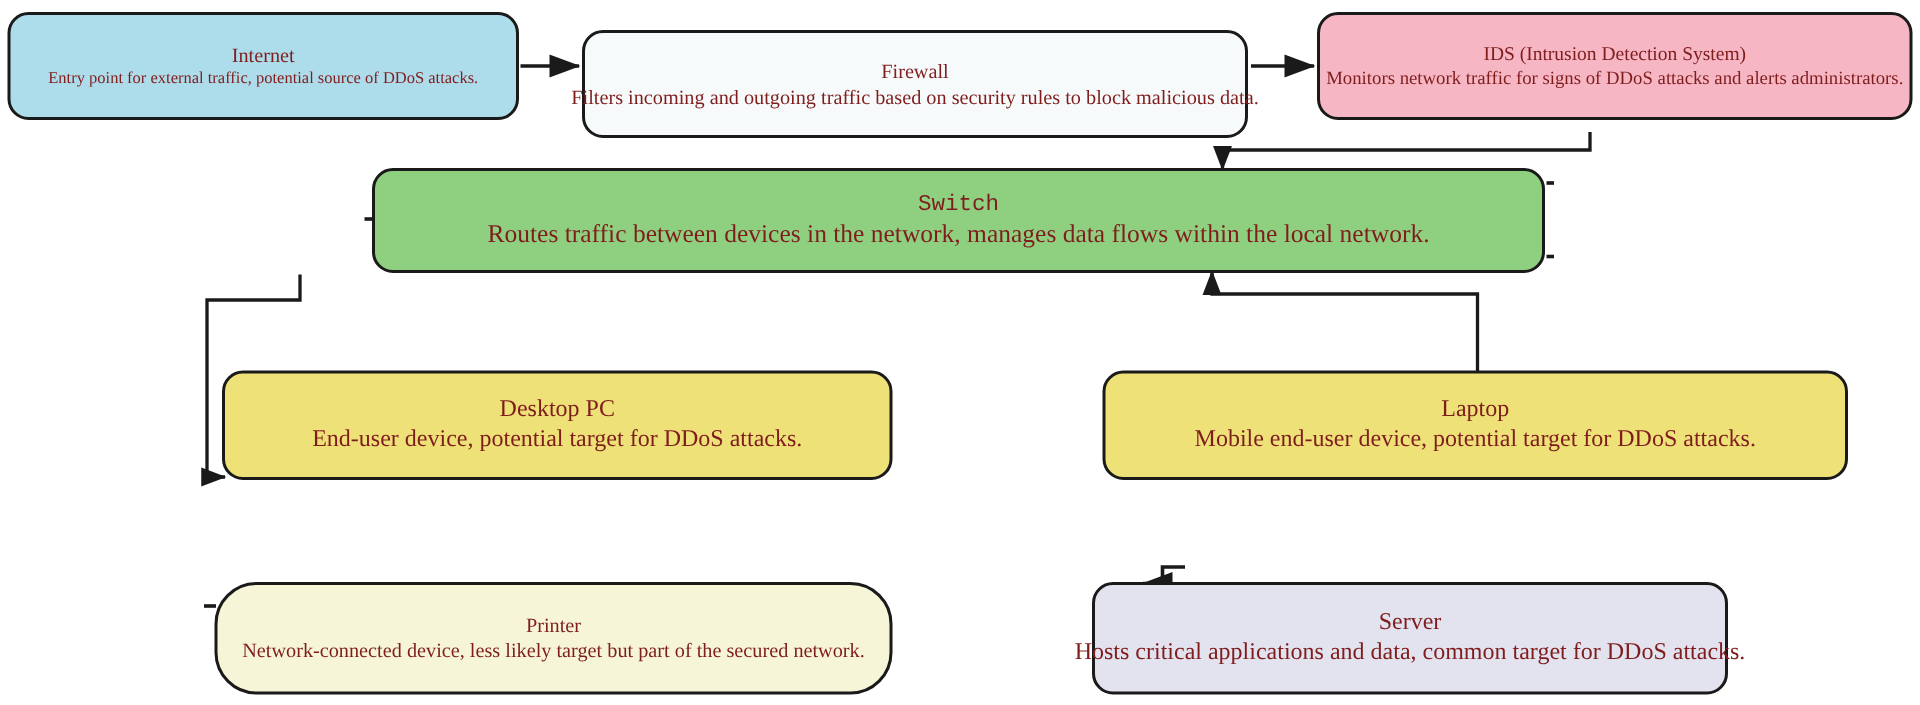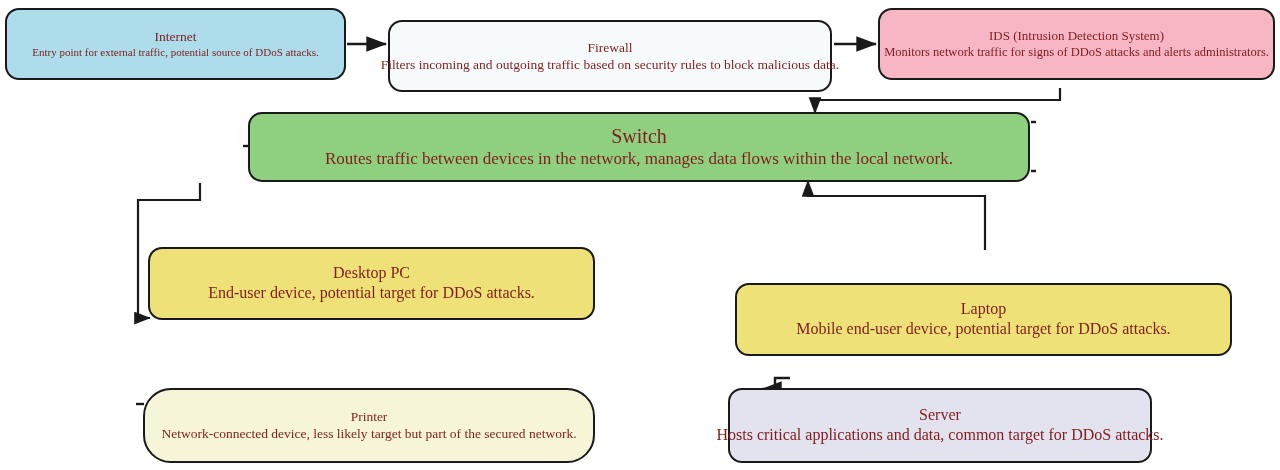--- a/index.html
+++ b/index.html
@@ -63,21 +63,21 @@
 
   #node-firewall  { left: 388px; top: 20px;   width: 444px; height: 72px;
                     background: #F7FAFB; font-size: 13.5px; }
 
   #node-ids       { left: 878px; top: 8px;   width: 397px; height: 72px;
                     background: #F7B6C4; font-size: 13px; }
   #node-ids .n-desc { font-size: 12.5px; }
 
   #node-switch    { left: 248px; top: 112px; width: 782px; height: 70px;
                     background: #8FD080; font-size: 17px; }
-  #node-switch .n-title { font-size: 20px; }
+  #node-switch .n-title { font-size: 15px; font-family: Liberation Mono, monospace; }
   #node-switch .n-desc  { font-size: 17px; }
 
   #node-desktop   { left: 148px; top: 247px; width: 447px; height: 73px;
                     background: #EDE178; font-size: 16px; }
   #node-laptop    { left: 735px; top: 247px; width: 497px; height: 73px;
                     background: #EDE178; font-size: 16px; }
 
   #node-printer   { left: 143px; top: 388px; width: 452px; height: 75px;
                     background: #F6F5D7; font-size: 13.5px; }
   #node-printer .n-title { font-size: 13.5px; }
@@ -158,21 +158,21 @@
   <div class="node" id="node-switch" style="background: rgb(143, 208, 128); border-color: rgb(26, 26, 26);">
     <span class="n-title">Switch</span>
     <span class="n-desc">Routes traffic between devices in the network, manages data flows within the local network.</span>
   </div>
 
   <div class="node" id="node-desktop" style="background: rgb(237, 225, 120); border-color: rgb(26, 26, 26); border-radius: 14px;">
     <span class="n-title">Desktop PC</span>
     <span class="n-desc">End-user device, potential target for DDoS attacks.</span>
   </div>
 
-  <div class="node" id="node-laptop" style="background: rgb(237, 225, 120); border-color: rgb(26, 26, 26); margin-top: 36px;">
+  <div class="node" id="node-laptop" style="background: rgb(237, 225, 120); border-color: rgb(26, 26, 26);">
     <span class="n-title">Laptop</span>
     <span class="n-desc">Mobile end-user device, potential target for DDoS attacks.</span>
   </div>
 
   <div class="node" id="node-printer" style="background: rgb(246, 245, 215); border-color: rgb(26, 26, 26); border-radius: 28px;">
     <span class="n-title">Printer</span>
     <span class="n-desc">Network-connected device, less likely target but part of the secured network.</span>
   </div>
 
   <div class="node" id="node-server" style="background: rgb(227, 226, 239); border-color: rgb(26, 26, 26);">

